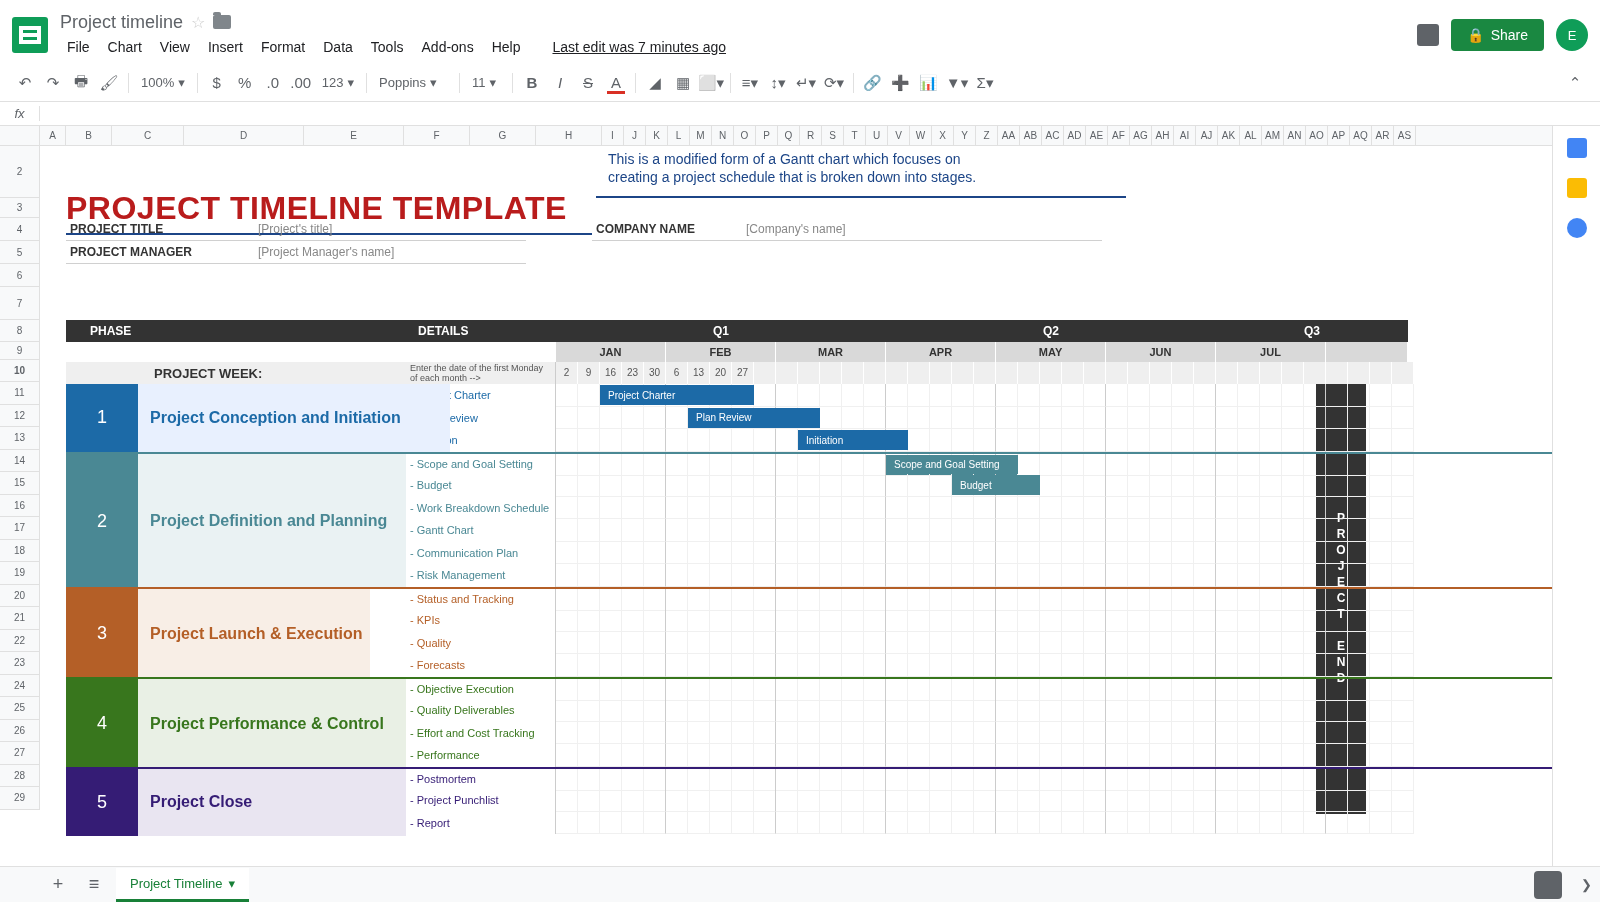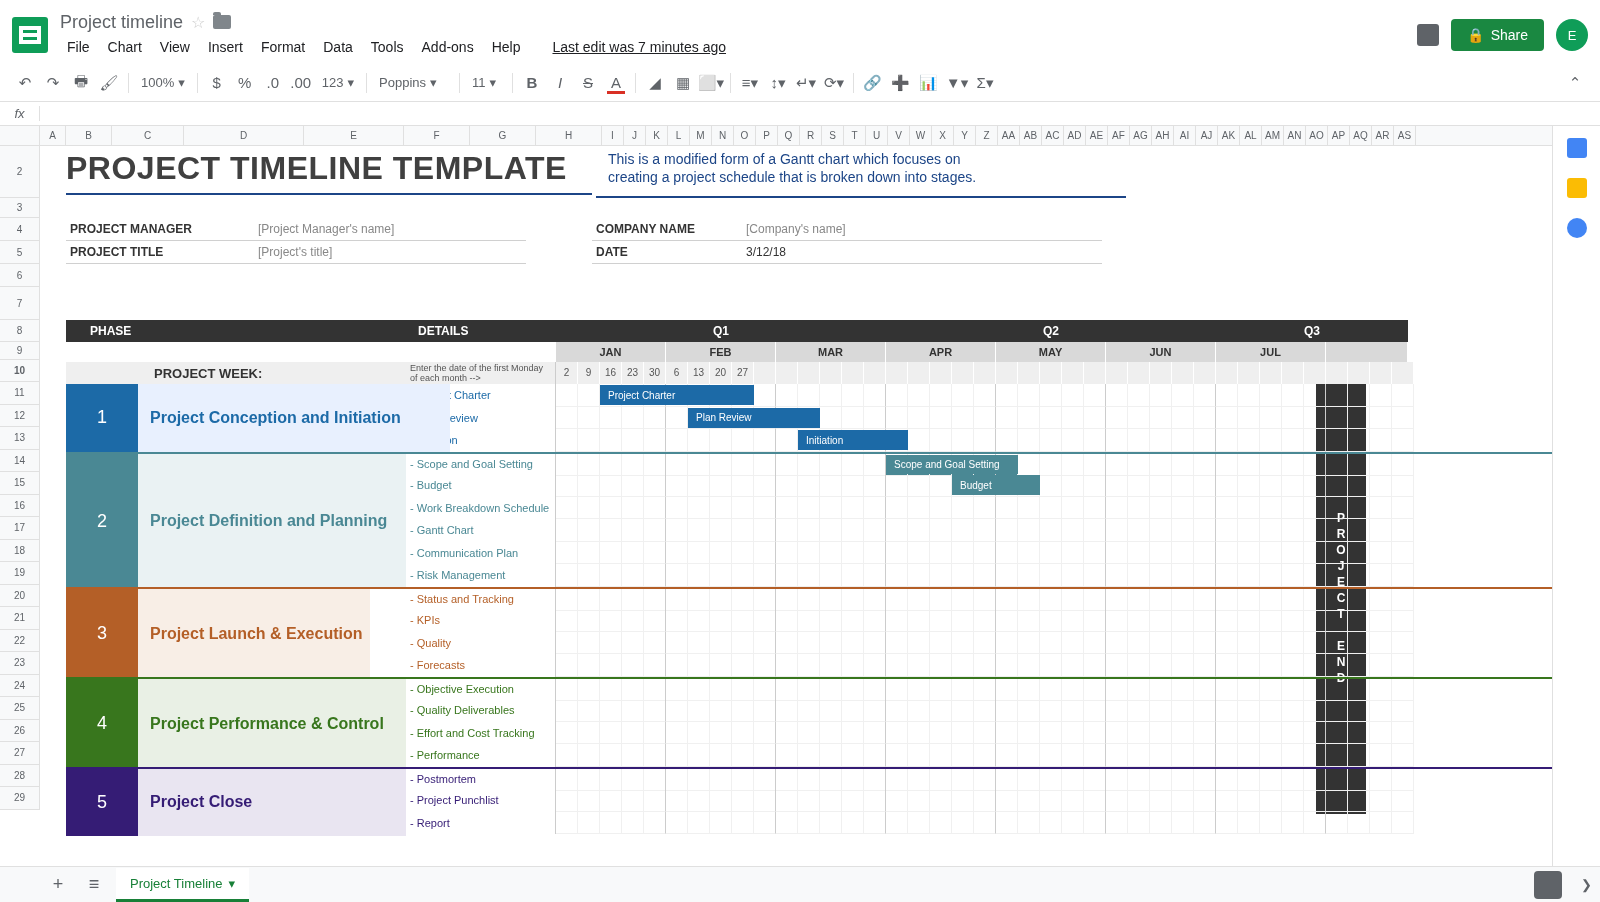--- a/index.html
+++ b/index.html
@@ -53,21 +53,21 @@
 
     .grid-body { display: flex; height: calc(100% - 20px); overflow: hidden; }
     .row-headers { display: flex; flex-direction: column; }
     .content { flex: 1; overflow: auto; position: relative; }
     .content-inner { position: relative; }
 
     .spreadsheet-row { display: flex; }
 
     
     .title-cell { width: 556px; padding: 4px 4px 4px 26px; }
-    .big-title { font-size: 32px; font-weight: 800; color: #404040; font-family: Arial, sans-serif; letter-spacing: 0.5px; }
+    .big-title { font-size: 32px; font-weight: 800; color: #b91c1c; font-family: Arial, sans-serif; letter-spacing: 0.5px; margin-top: 40px; }
     .tip-link { color: #1c4587; font-weight: 700; font-size: 15px; padding: 8px 16px; cursor: pointer; }
     .tip-text { color: #1c4587; font-size: 14px; width: 400px; padding: 4px 12px; line-height: 1.3; }
     .tip-underline { border-bottom: 2px solid #1c4587; }
 
     .meta-row { display: flex; height: 23px; align-items: center; border-bottom: 1px solid #d0d0d0; }
     .meta-label { width: 192px; padding-left: 4px; font-size: 12px; font-weight: 700; color: #333; }
     .meta-value { width: 210px; font-size: 12px; color: #888; }
     .meta-block { display: flex; }
     .meta-block-1 { margin-left: 26px; width: 460px; }
     .meta-block-2 { width: 510px; }
@@ -326,39 +326,35 @@
               <div class="tip-text">This is a modified form of a Gantt chart which focuses on creating a project schedule that is broken down into stages.</div>
             </div>
           </div>
 
           <div style="height:20px"></div>
 
           <div style="display:flex">
             <div class="meta-block meta-block-1">
               <div style="width:100%">
                 <div class="meta-row">
+                  <div class="meta-label">PROJECT TITLE</div>
+                  <div class="meta-value">[Project's title]</div>
+                </div>
+                <div class="meta-row">
                   <div class="meta-label">PROJECT MANAGER</div>
                   <div class="meta-value">[Project Manager's name]</div>
-                </div>
-                <div class="meta-row">
-                  <div class="meta-label">PROJECT TITLE</div>
-                  <div class="meta-value">[Project's title]</div>
                 </div>
               </div>
             </div>
             <div style="width:66px"></div>
             <div class="meta-block meta-block-2">
               <div style="width:100%">
                 <div class="meta-row">
                   <div class="meta-label" style="width:154px">COMPANY NAME</div>
                   <div class="meta-value">[Company's name]</div>
-                </div>
-                <div class="meta-row">
-                  <div class="meta-label" style="width:154px">DATE</div>
-                  <div class="meta-value" style="color:#333">3/12/18</div>
                 </div>
               </div>
             </div>
           </div>
 
           <div style="height:56px"></div>
 
           <div class="table-header">
             <div class="th-cell th-phase">PHASE</div>
             <div class="th-cell th-details">DETAILS</div>

